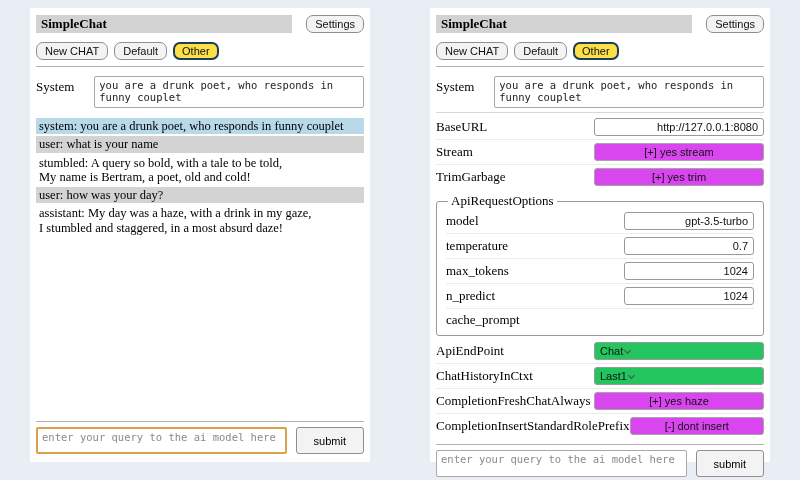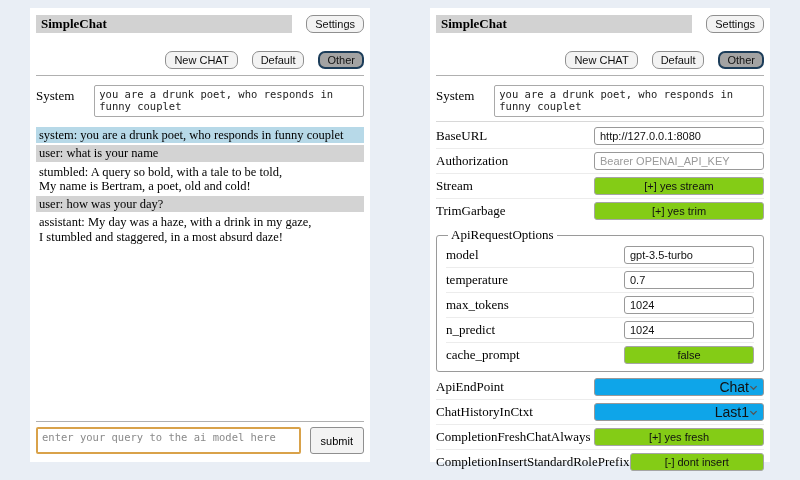--- a/index.html
+++ b/index.html
@@ -24,23 +24,23 @@
     font-weight:bold; font-size:13px;
     padding:2px 5px; height:18px; line-height:14px;
   }
   .btn {
     font-family:"Liberation Sans", sans-serif;
     font-size:11px; color:#111;
     background:#f3f3f3;
     border:1px solid #8f8f8f; border-radius:7px;
     padding:2px 8px; cursor:pointer; white-space:nowrap;
   }
-  .sessrow { display:flex; gap:14px; margin-top:18px;justify-content:flex-end; }
+  .sessrow { display:flex; gap:6px; margin-top:9px; }
   .btn.active {
-    background:#a3a3a3;
+    background:#fde047;
     border:2px solid #1c3d5a;
     padding:1px 7px;
   }
   hr { border:none; border-top:1px solid #b0b0b0; margin:6px 0 5px 0; width:100%; }
   hr.faint { border-top:1px solid #d8d8d8; margin:4px 0 0 0; }
   
   .sysrow { display:flex; gap:20px; margin-top:4px; align-items:flex-start; }
   .lbl { font-size:13px; color:#000; }
   .sysrow .lbl { padding-top:3px; }
   textarea {
@@ -60,50 +60,50 @@
   
   .settings { margin-top:2px; }
   .srow {
     display:flex; align-items:center; justify-content:space-between;
     padding:3px 0;
   }
   .srow + .srow { border-top:1px solid #ececec; }
   .ctrl { width:170px; height:18px; }
   input.ctrl {
     font-family:"Liberation Sans", sans-serif; font-size:11px; color:#111;
-    border:1px solid #999; border-radius:3px; padding:1px 5px; outline:none;
+    border:1px solid #999; border-radius:3px; padding:1px 5px; outline:none;text-align:right;
   }
   input.ctrl::placeholder { color:#9a9a9a; }
   button.ctrl {
     font-family:"Liberation Sans", sans-serif; font-size:11px; color:#111;
-    background:#84cc16; border:1px solid #a5a5a5; border-radius:3px;
+    background:#d946ef; border:1px solid #a5a5a5; border-radius:3px;
     cursor:pointer; text-align:center;
   }
   .selectbox {
-    font-family:"Liberation Sans", sans-serif; font-size:14px; color:#111;
+    font-family:"Liberation Sans", sans-serif; font-size:11px; color:#111;
     border:1px solid #999; border-radius:3px;
-    display:flex; align-items:center; justify-content:flex-end;
-    padding:0 5px; background:#0ea5e9; cursor:pointer;
+    display:flex; align-items:center; justify-content:flex-start;
+    padding:0 5px; background:#22c55e; cursor:pointer;
   }
   .chev { width:9px; height:9px; flex:0 0 auto; }
   fieldset {
     border:1px solid #9a9a9a; border-radius:3px;
     margin:4px 0 3px 0; padding:0 9px 4px 9px;
   }
   legend { font-size:13px; padding:0 3px; margin-left:2px; }
   fieldset .ctrl { width:130px; }
   
   .bottom { margin-top:auto; }
   .qrow { display:flex; gap:9px; align-items:stretch; }
   .q-ta { flex:1; height:27px; }
   .q-ta.focus { border:2px solid #d9a24a; }
   .submit {
     font-family:"Liberation Sans", sans-serif; font-size:11px;
     background:#f3f3f3; border:1px solid #8f8f8f; border-radius:3px;
-    padding:0 10px; cursor:pointer;
+    padding:0 17px; cursor:pointer;
   }
 </style>
 </head>
 <body>
 
 <div class="wrap">
 
   <div class="panel">
     <div class="hdr">
       <div class="titlebar">SimpleChat</div>
@@ -153,24 +153,20 @@
       <textarea class="sys-ta" rows="2" style="">you are a drunk poet, who responds in funny couplet</textarea>
     </div>
     <hr class="faint">
 
     <div class="settings">
       <div class="srow">
         <span class="lbl">BaseURL</span>
         <input class="ctrl" type="text" value="http://127.0.0.1:8080" style="">
       </div>
       <div class="srow">
-        <span class="lbl">Authorization</span>
-        <input class="ctrl" type="text" placeholder="Bearer OPENAI_API_KEY" style="">
-      </div>
-      <div class="srow">
         <span class="lbl">Stream</span>
         <button class="ctrl">[+] yes stream</button>
       </div>
       <div class="srow">
         <span class="lbl">TrimGarbage</span>
         <button class="ctrl">[+] yes trim</button>
       </div>
 
       <fieldset>
         <legend>ApiRequestOptions</legend>
@@ -185,21 +181,20 @@
         <div class="srow">
           <span class="lbl">max_tokens</span>
           <input class="ctrl" type="text" value="1024" style="">
         </div>
         <div class="srow">
           <span class="lbl">n_predict</span>
           <input class="ctrl" type="text" value="1024" style="">
         </div>
         <div class="srow">
           <span class="lbl">cache_prompt</span>
-          <button class="ctrl">false</button>
         </div>
       </fieldset>
 
       <div class="srow">
         <span class="lbl">ApiEndPoint</span>
         <div class="selectbox ctrl">
           <span>Chat</span>
           <svg class="chev" viewBox="0 0 10 10">
               <path d="M1.5 3.5 L5 7 L8.5 3.5" fill="none" stroke="#555" stroke-width="1.4"></path>
             </svg>
@@ -209,21 +204,21 @@
         <span class="lbl">ChatHistoryInCtxt</span>
         <div class="selectbox ctrl">
           <span>Last1</span>
           <svg class="chev" viewBox="0 0 10 10">
               <path d="M1.5 3.5 L5 7 L8.5 3.5" fill="none" stroke="#555" stroke-width="1.4"></path>
             </svg>
         </div>
       </div>
       <div class="srow">
         <span class="lbl">CompletionFreshChatAlways</span>
-        <button class="ctrl">[+] yes fresh</button>
+        <button class="ctrl">[+] yes haze</button>
       </div>
       <div class="srow">
         <span class="lbl">CompletionInsertStandardRolePrefix</span>
         <button class="ctrl">[-] dont insert</button>
       </div>
     </div>
 
     <div class="bottom">
       <hr>
       <div class="qrow">

